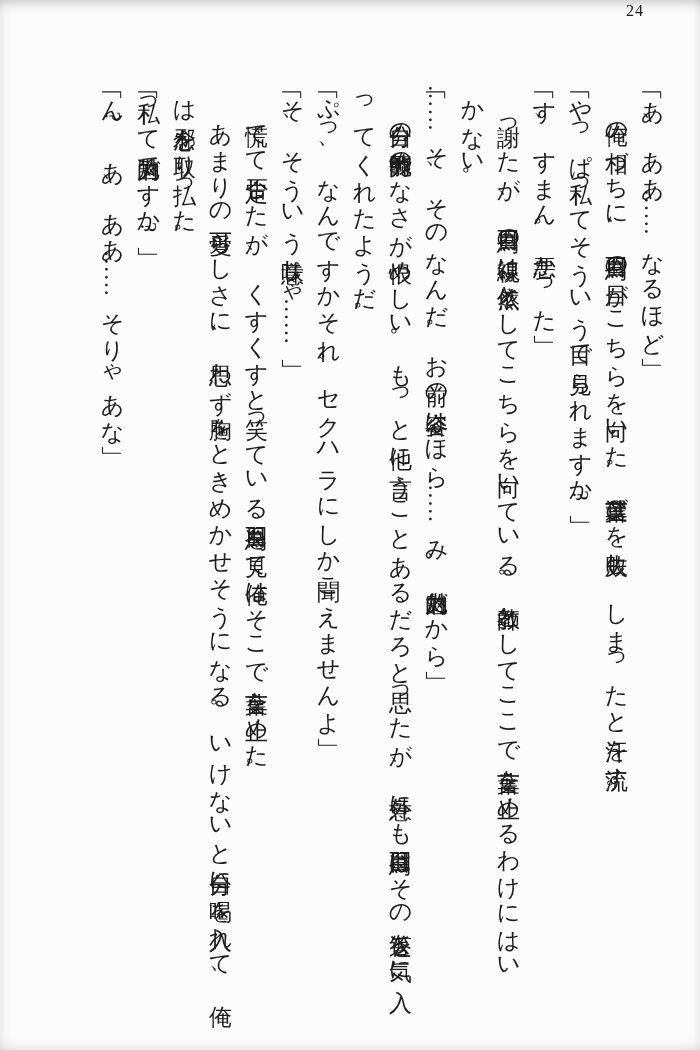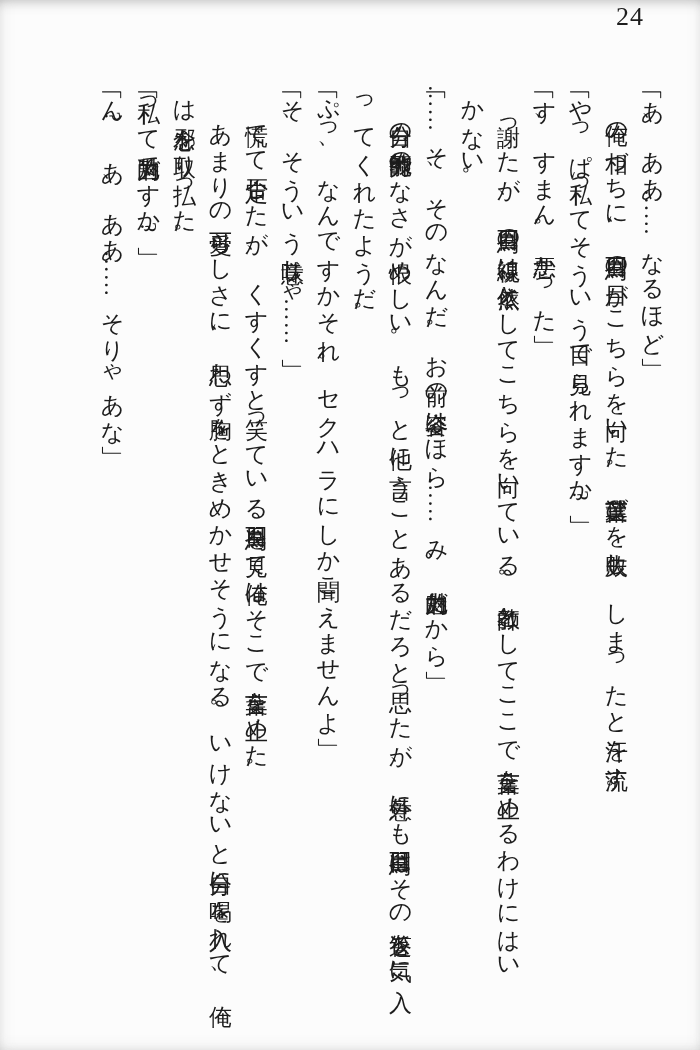--- a/index.html
+++ b/index.html
@@ -18,21 +18,21 @@
       inset 0 10px 14px -10px rgba(90,90,90,0.45),
       inset 0 -10px 16px -12px rgba(120,120,120,0.30),
       inset 10px 0 18px -14px rgba(120,120,120,0.25),
       inset -10px 0 18px -14px rgba(120,120,120,0.20);
     font-family: "Liberation Serif", "DejaVu Serif", serif;
   }
   .page-number {
     position: absolute;
     top: 2px;
     right: 56px;
-    font-size: 26px;
+    font-size: 16px;
     letter-spacing: 1px;
     color: #1e1e1e;
     font-family: "Liberation Serif", "DejaVu Serif", serif;
   }
   .text-block {
     position: absolute;
     top: 84px;
     right: 30px;
     height: 905px;
     writing-mode: vertical-rl;

